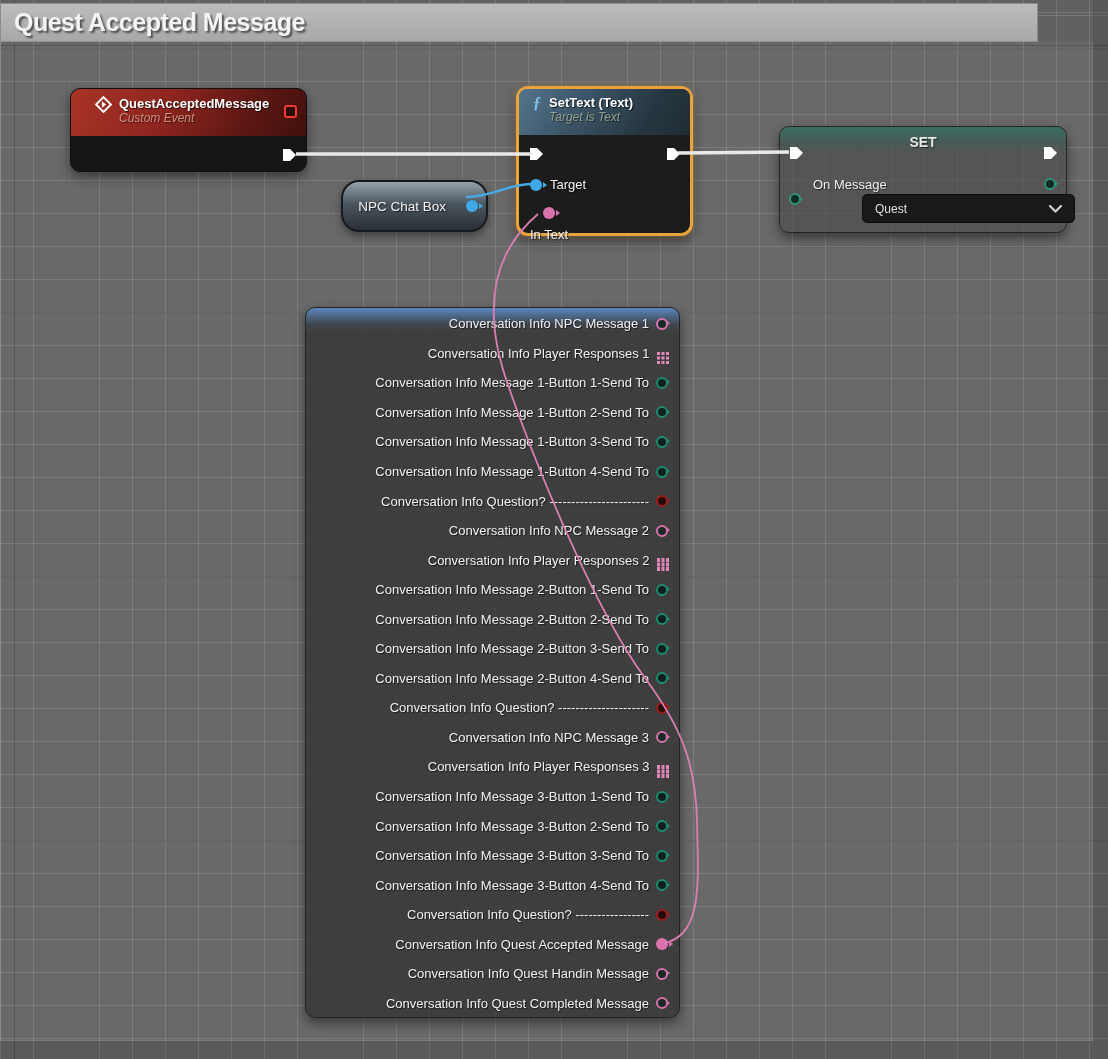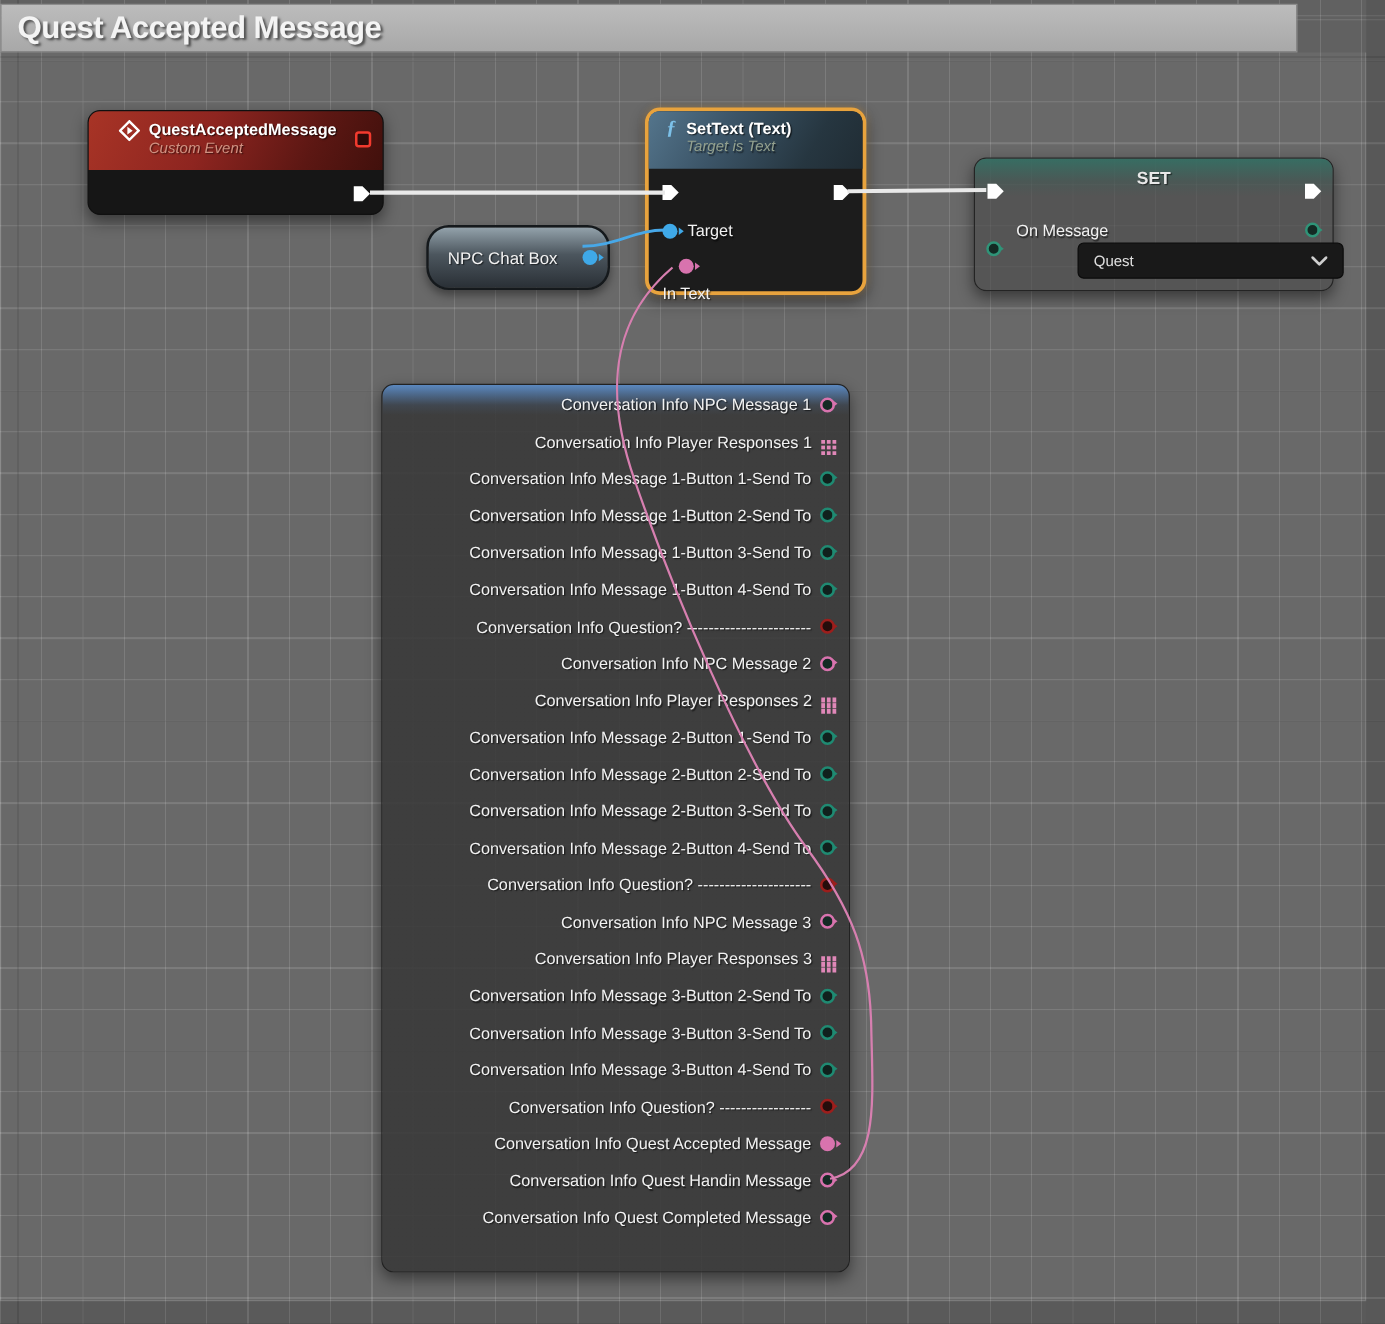--- a/index.html
+++ b/index.html
@@ -237,20 +237,24 @@
         </div>
         <div class="pin-row">
           <span class="pinlabel">Conversation Info NPC Message 3</span>
           <span class="ring pc-pink"></span>
         </div>
         <div class="pin-row">
           <span class="pinlabel">Conversation Info Player Responses 3</span>
           <span class="grid-ico"></span>
         </div>
         <div class="pin-row">
+          <span class="pinlabel">Conversation Info Message 3-Button 1-Send To</span>
+          <span class="ring pc-enum"></span>
+        </div>
+        <div class="pin-row">
           <span class="pinlabel">Conversation Info Message 3-Button 2-Send To</span>
           <span class="ring pc-enum"></span>
         </div>
         <div class="pin-row">
           <span class="pinlabel">Conversation Info Message 3-Button 3-Send To</span>
           <span class="ring pc-enum"></span>
         </div>
         <div class="pin-row">
           <span class="pinlabel">Conversation Info Message 3-Button 4-Send To</span>
           <span class="ring pc-enum"></span>

